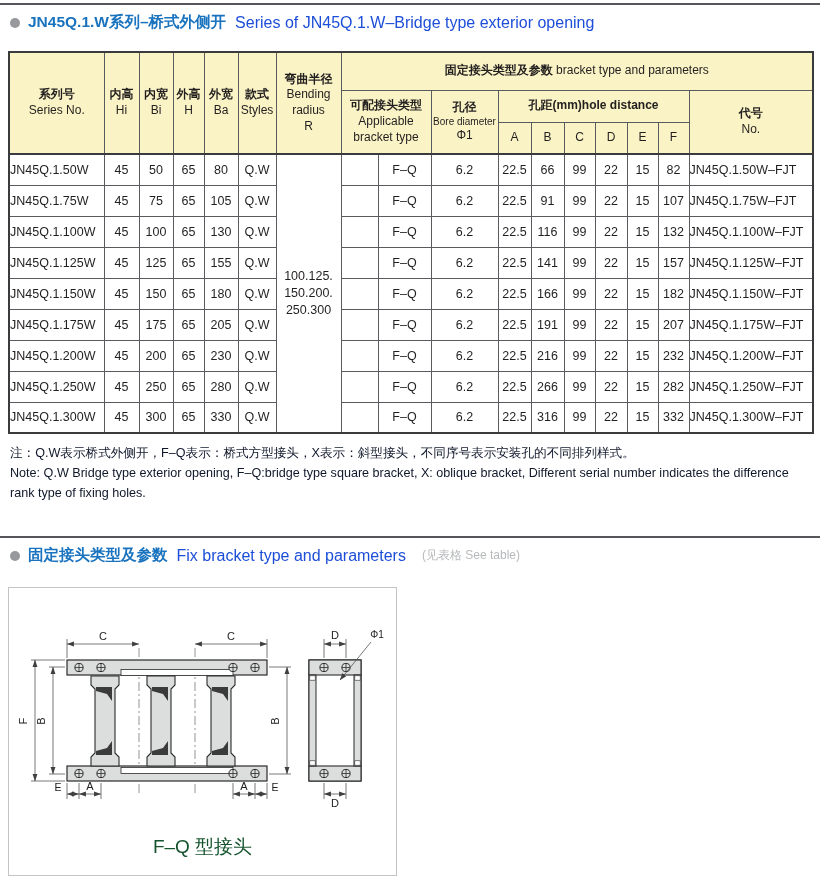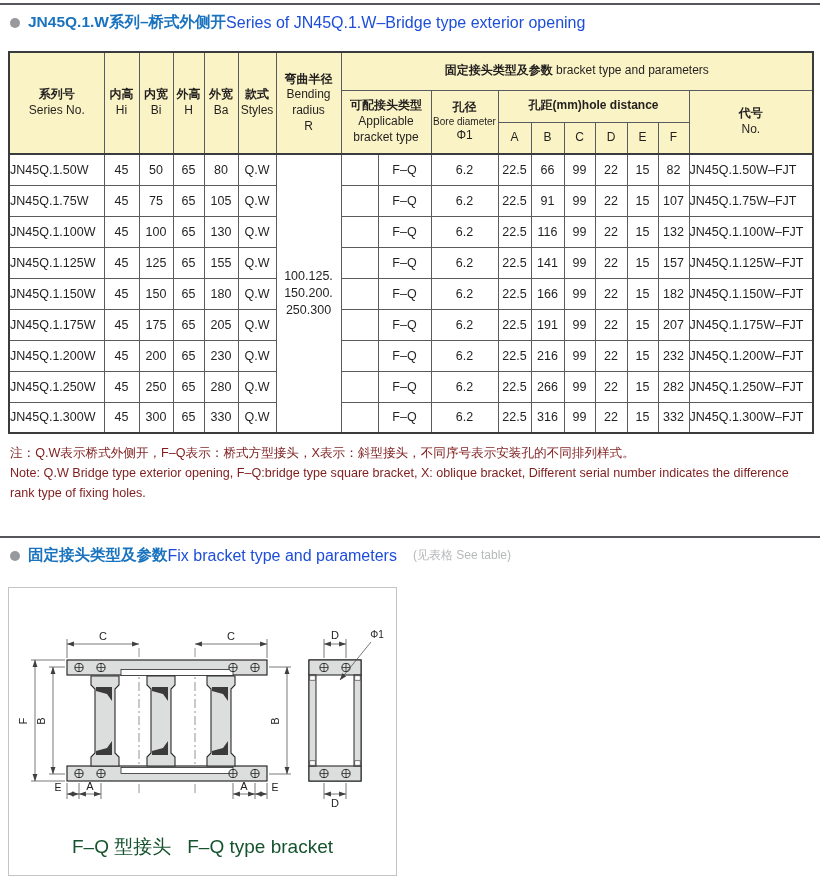--- a/index.html
+++ b/index.html
@@ -7,39 +7,39 @@
   body {
     width:820px; height:880px; overflow:hidden; position:relative;
     font-family:"Liberation Sans","DejaVu Sans",sans-serif;
     color:#221f1f;
   }
   .rule { height:2px; background:#55565a; }
   .rule1 { margin-top:3px; }
   .rule2 { margin-top:33px; }
   .sec-head { display:flex; align-items:center; padding:7px 0 8px 10px; }
   .bullet { width:10px; height:10px; border-radius:50%; background:#97999c; margin-right:8px; flex:0 0 auto; }
-  .t-zh { color:#1a73be; font-weight:bold; font-size:15.5px; white-space:nowrap; }
+  .t-zh { color:#1a73be; font-weight:bold; font-size:15.5px; margin-right:9px; white-space:nowrap; }
   .t-en { color:#1d4ed8; font-size:16px; white-space:nowrap; }
   .t-note { color:#b7b9bb; font-size:12px; margin-left:16px; white-space:nowrap; }
 
   table.spec { border-collapse:collapse; table-layout:fixed; width:804px; margin:10px 0 0 8px;
     border:2px solid #3a3b3d; }
   table.spec th, table.spec td { border:1px solid #5a5b5e; padding:0; }
   table.spec th { background:#faf3c6; font-weight:normal; font-size:12px; line-height:1.3;
     text-align:center; vertical-align:middle; }
   table.spec .zhb { font-weight:bold; }
   table.spec .small { font-size:10px; }
   table.spec td { font-size:12.5px; text-align:center; height:31px; vertical-align:middle; background:#fff; }
   table.spec td.l { text-align:left; }
   table.spec tr.h1 { height:38px; }
   table.spec tr.h2, table.spec tr.h3 { height:32px; }
   table.spec tbody tr:first-child td { border-top:2px solid #3a3b3d; }
   td.bending { font-size:12.5px; line-height:1.35; }
 
-  .notes { margin:9px 0 0 10px; font-size:12.6px; line-height:20px; color:#7f1d1d; }
+  .notes { margin:9px 0 0 10px; font-size:12.6px; line-height:20px; color:#0f172a; }
 
   .diagram-box { width:389px; height:289px; border:1px solid #c3c4c6; margin:13px 0 0 8px;
     background:#fff; }
   .caption { display:flex; justify-content:center; align-items:center; gap:16px;
     font-size:19px; color:#14532d; padding-top:5px; }
   svg text { font-family:"Liberation Sans","DejaVu Sans",sans-serif; }
 </style>
 </head>
 <body>
 
@@ -433,15 +433,14 @@
       <line x1="315" y1="206" x2="337" y2="206" marker-start="url(#arr)" marker-end="url(#arr)"></line>
     </g>
     <g font-size="11" fill="#222" text-anchor="middle">
       <text x="326" y="51">D</text>
       <text x="368" y="50" font-size="10">Φ1</text>
       <text x="326" y="219">D</text>
     </g>
   </svg>
   <div class="caption">
     <span>F–Q 型接头</span>
-    <span>F–Q type bracket</span>
   </div>
 </div>
 
 </body></html>

